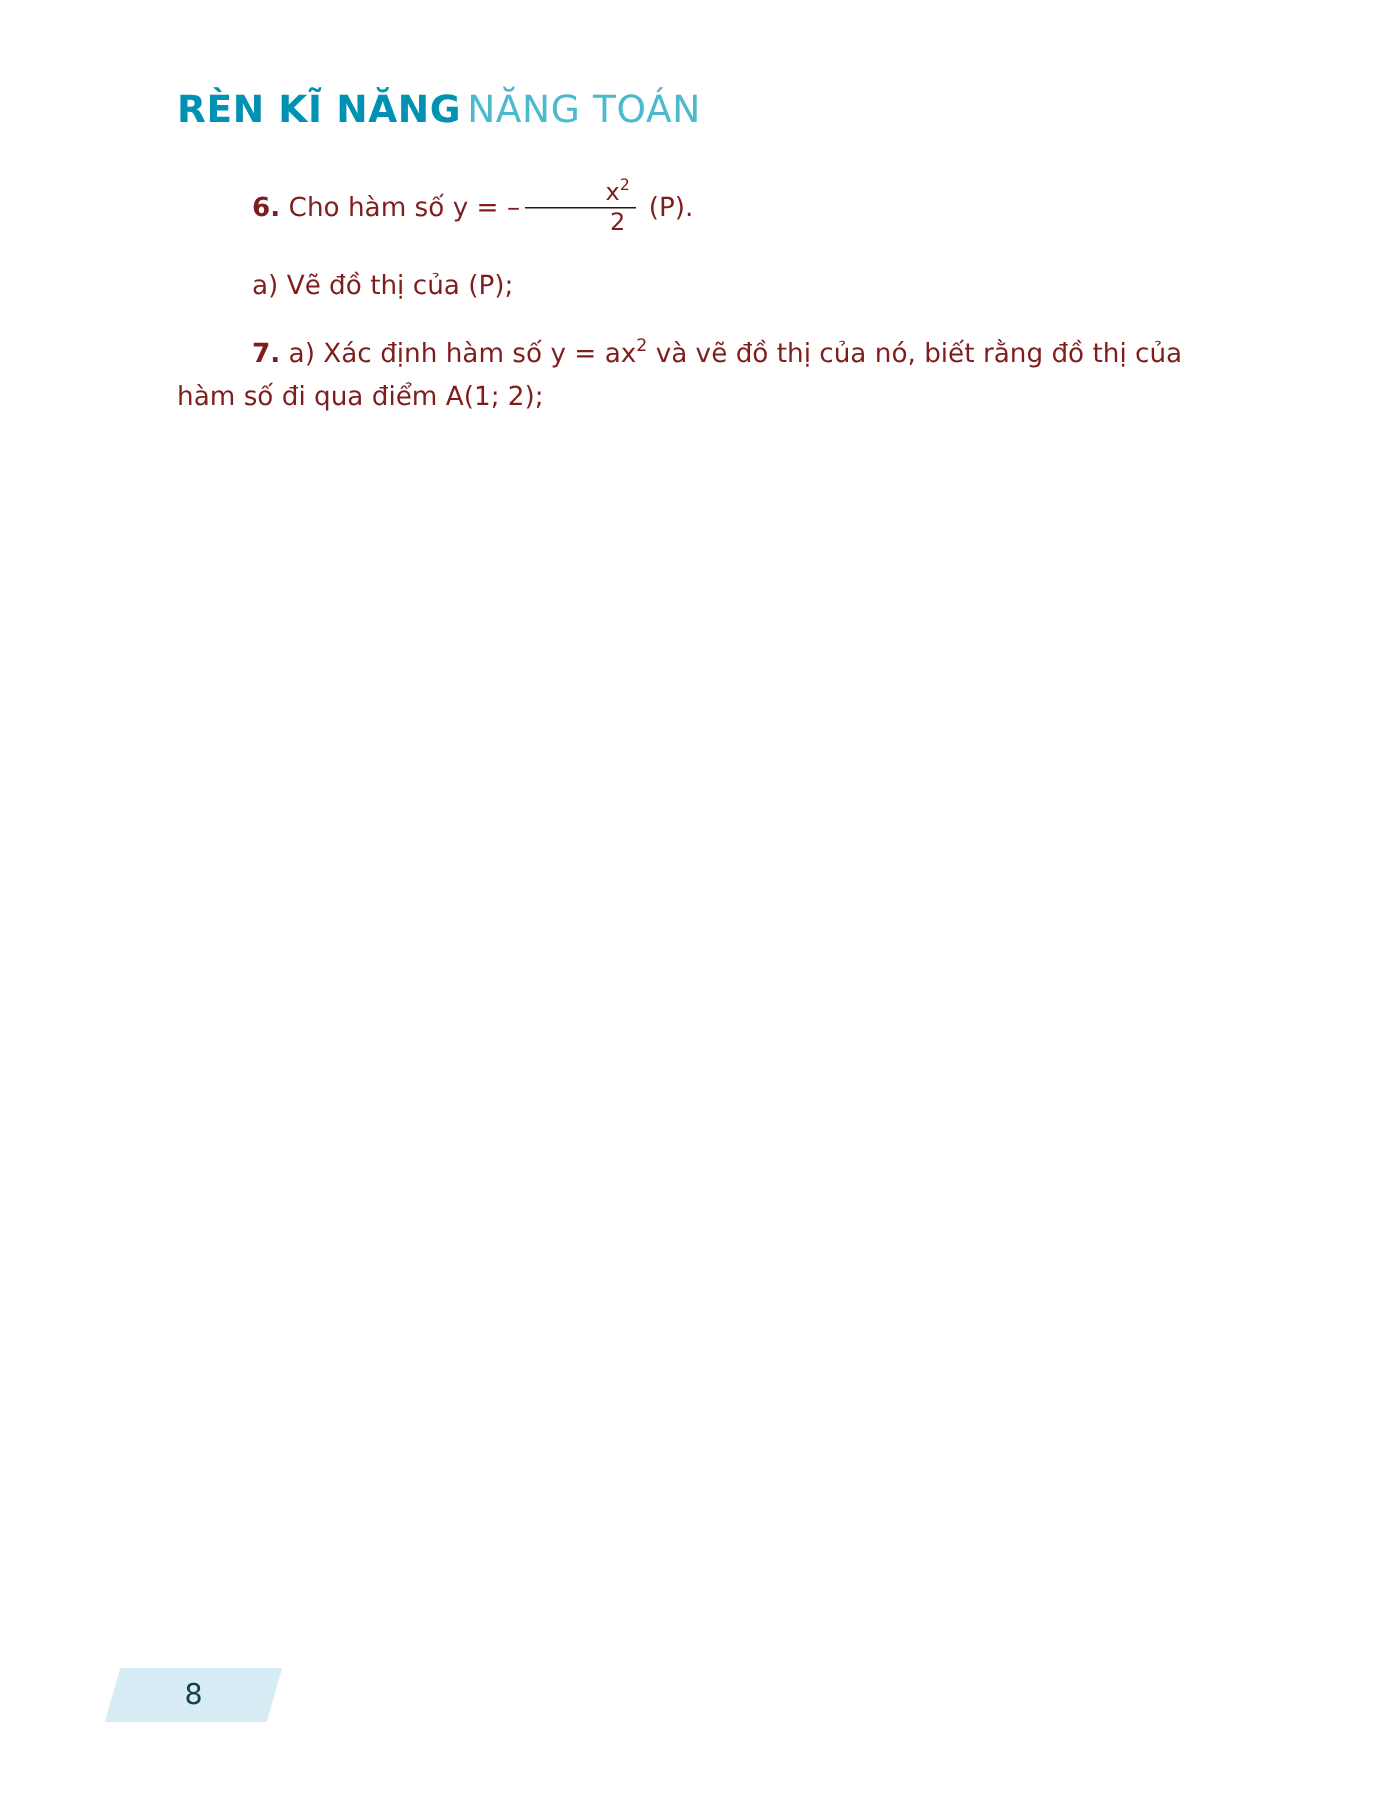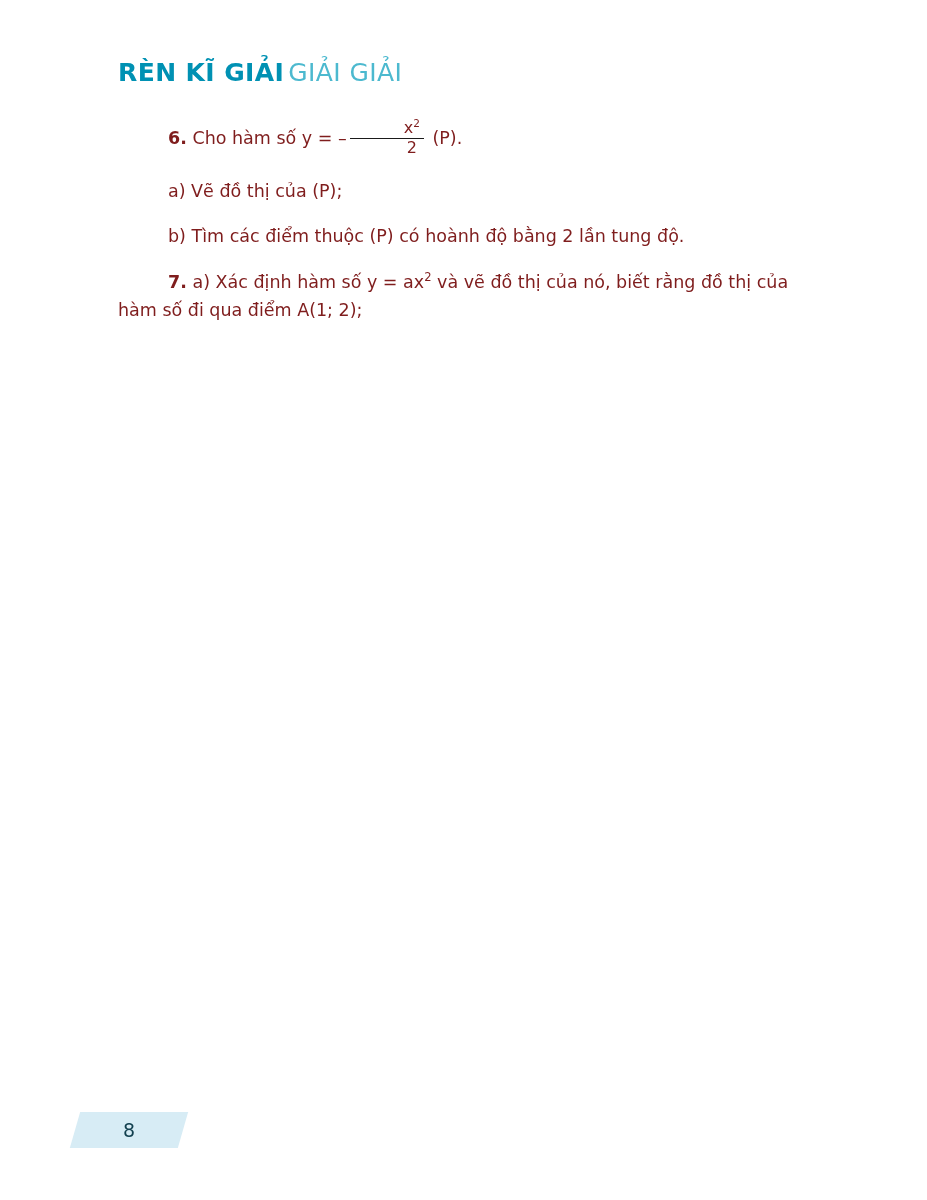--- a/index.html
+++ b/index.html
@@ -119,34 +119,33 @@
     color: #12404f;
     font-weight: 400;
   }
 </style>
 </head>
 <body>
 
 <div class="page">
 
   <div class="header">
-    <span class="bold-part">RÈN KĨ GIẢI</span><span class="light-part">GIẢI GIẢI</span>
+    <span class="bold-part">RÈN KĨ NĂNG</span><span class="light-part">NĂNG TOÁN</span>
   </div>
 
   <div class="content">
 
     <p class="para indent q6-line">
       <span class="num">6.</span>
       <span>Cho hàm số y = </span><span>–</span><span class="frac"><span class="numer"><span>x</span><sup class="exp">2</sup></span><span class="denom">2</span></span>
       <span>(P).</span>
     </p>
 
     <p class="para indent">a) Vẽ đồ thị của (P);</p>
 
-    <p class="para indent">b) Tìm các điểm thuộc (P) có hoành độ bằng 2 lần tung độ.</p>
 
     <p class="para indent">
       <span class="num">7.</span>
       <span>a) Xác định hàm số y = ax</span><sup class="exp">2</sup><span> và vẽ đồ thị của nó, biết rằng đồ thị của hàm số đi qua điểm A(1; 2);</span>
     </p>
 
 
   </div>
 
   <div class="footer">

